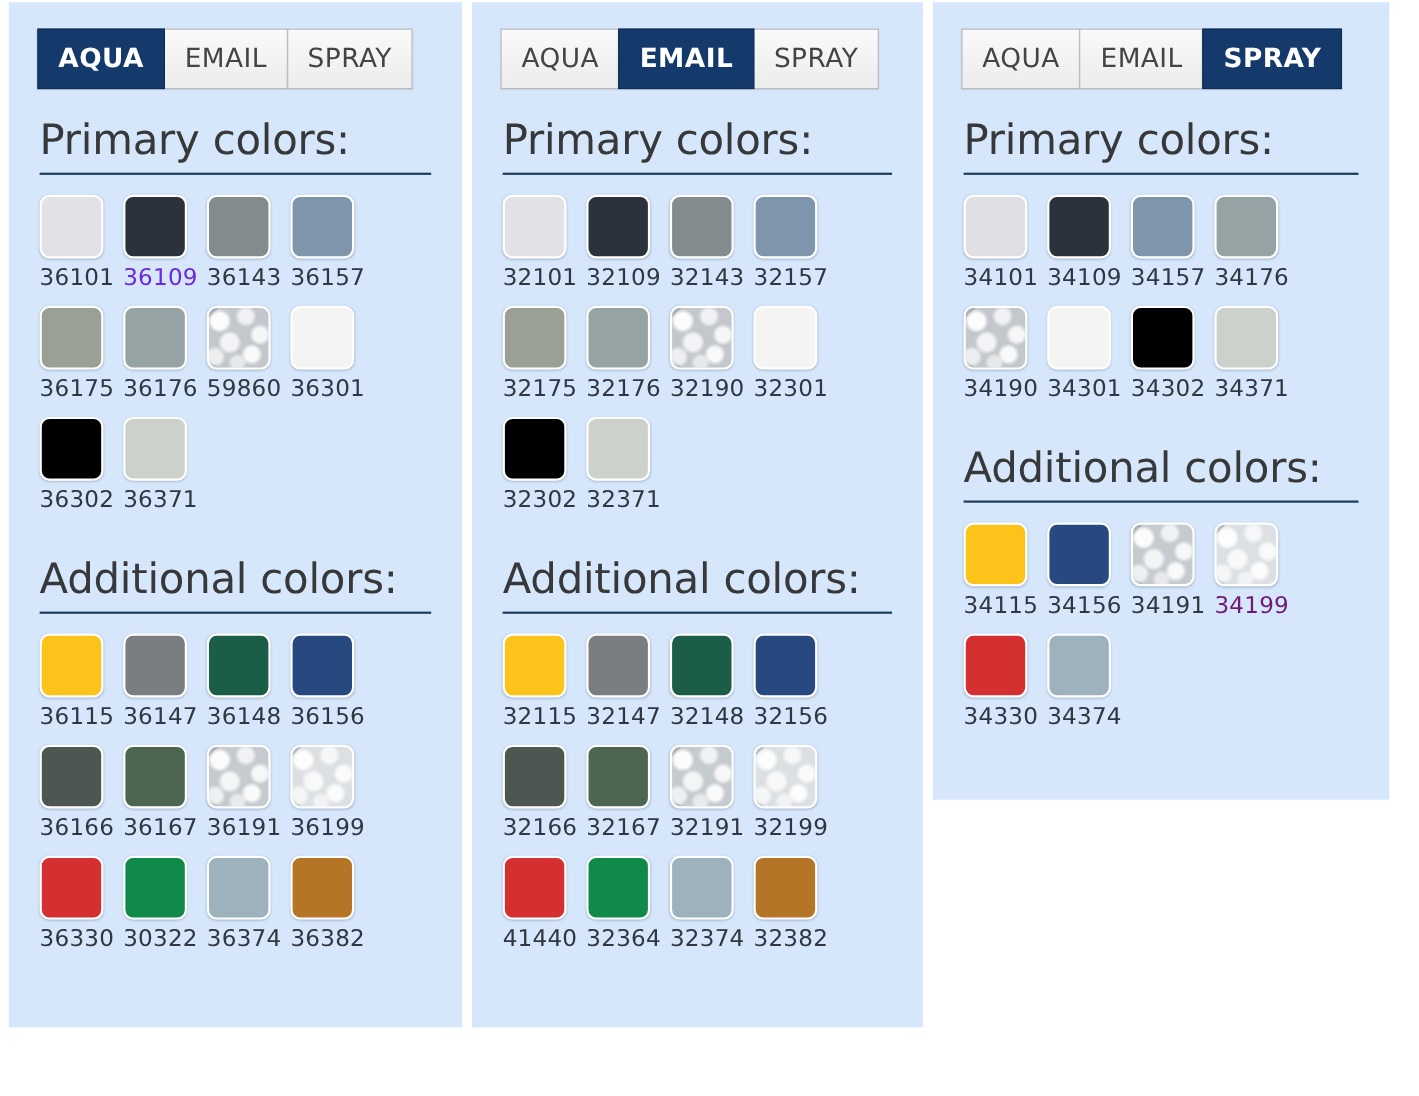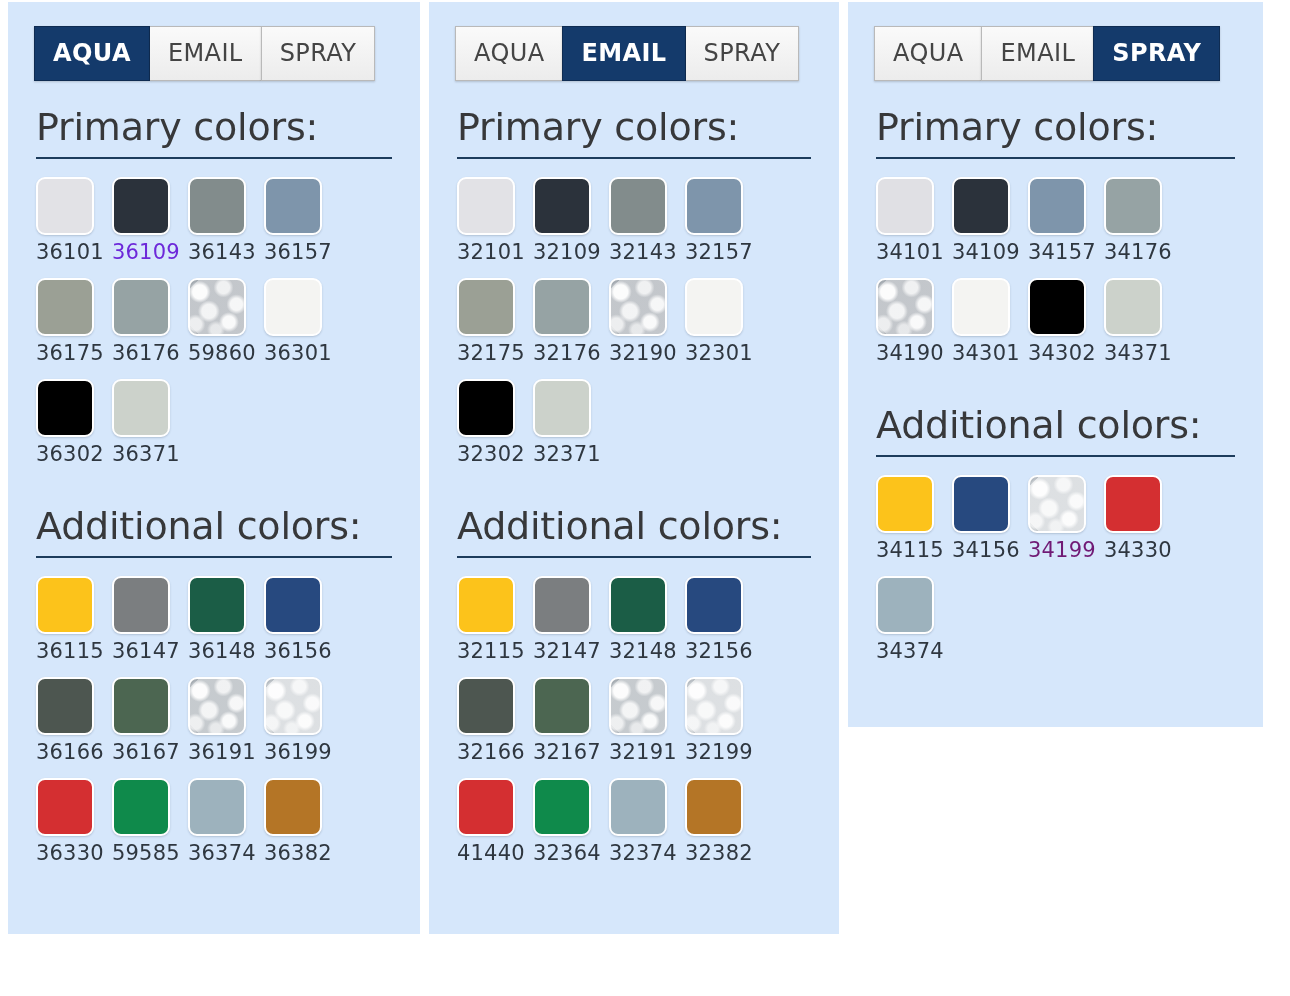--- a/index.html
+++ b/index.html
@@ -200,21 +200,21 @@
         <div class="swatch-cell">
           <div class="chip metallic" style="background-color: rgb(213, 217, 220);"></div>
           <div class="chip-label" style="color: rgb(47, 55, 64);">36199</div>
         </div>
         <div class="swatch-cell">
           <div class="chip" style="background-color: rgb(212, 47, 49);"></div>
           <div class="chip-label" style="color: rgb(47, 55, 64);">36330</div>
         </div>
         <div class="swatch-cell">
           <div class="chip" style="background-color: rgb(15, 138, 75);"></div>
-          <div class="chip-label" style="color: rgb(47, 55, 64);">59585</div>
+          <div class="chip-label" style="color: rgb(47, 55, 64);">30322</div>
         </div>
         <div class="swatch-cell">
           <div class="chip" style="background-color: rgb(157, 178, 189);"></div>
           <div class="chip-label" style="color: rgb(47, 55, 64);">36374</div>
         </div>
         <div class="swatch-cell">
           <div class="chip" style="background-color: rgb(180, 117, 38);"></div>
           <div class="chip-label" style="color: rgb(47, 55, 64);">36382</div>
         </div>
       </div>
@@ -369,20 +369,24 @@
       <div class="swatch-grid">
         <div class="swatch-cell">
           <div class="chip" style="background-color: rgb(252, 195, 27);"></div>
           <div class="chip-label" style="color: rgb(47, 55, 64);">34115</div>
         </div>
         <div class="swatch-cell">
           <div class="chip" style="background-color: rgb(39, 73, 127);"></div>
           <div class="chip-label" style="color: rgb(47, 55, 64);">34156</div>
         </div>
         <div class="swatch-cell">
+          <div class="chip metallic" style="background-color: rgb(185, 190, 195);"></div>
+          <div class="chip-label" style="color: rgb(47, 55, 64);">34191</div>
+        </div>
+        <div class="swatch-cell">
           <div class="chip metallic" style="background-color: rgb(213, 217, 220);"></div>
           <div class="chip-label" style="color: #701a75; text-align: center;">34199</div>
         </div>
         <div class="swatch-cell">
           <div class="chip" style="background-color: rgb(212, 47, 49);"></div>
           <div class="chip-label" style="color: rgb(47, 55, 64);">34330</div>
         </div>
         <div class="swatch-cell">
           <div class="chip" style="background-color: rgb(157, 178, 189);"></div>
           <div class="chip-label" style="color: rgb(47, 55, 64);">34374</div>

